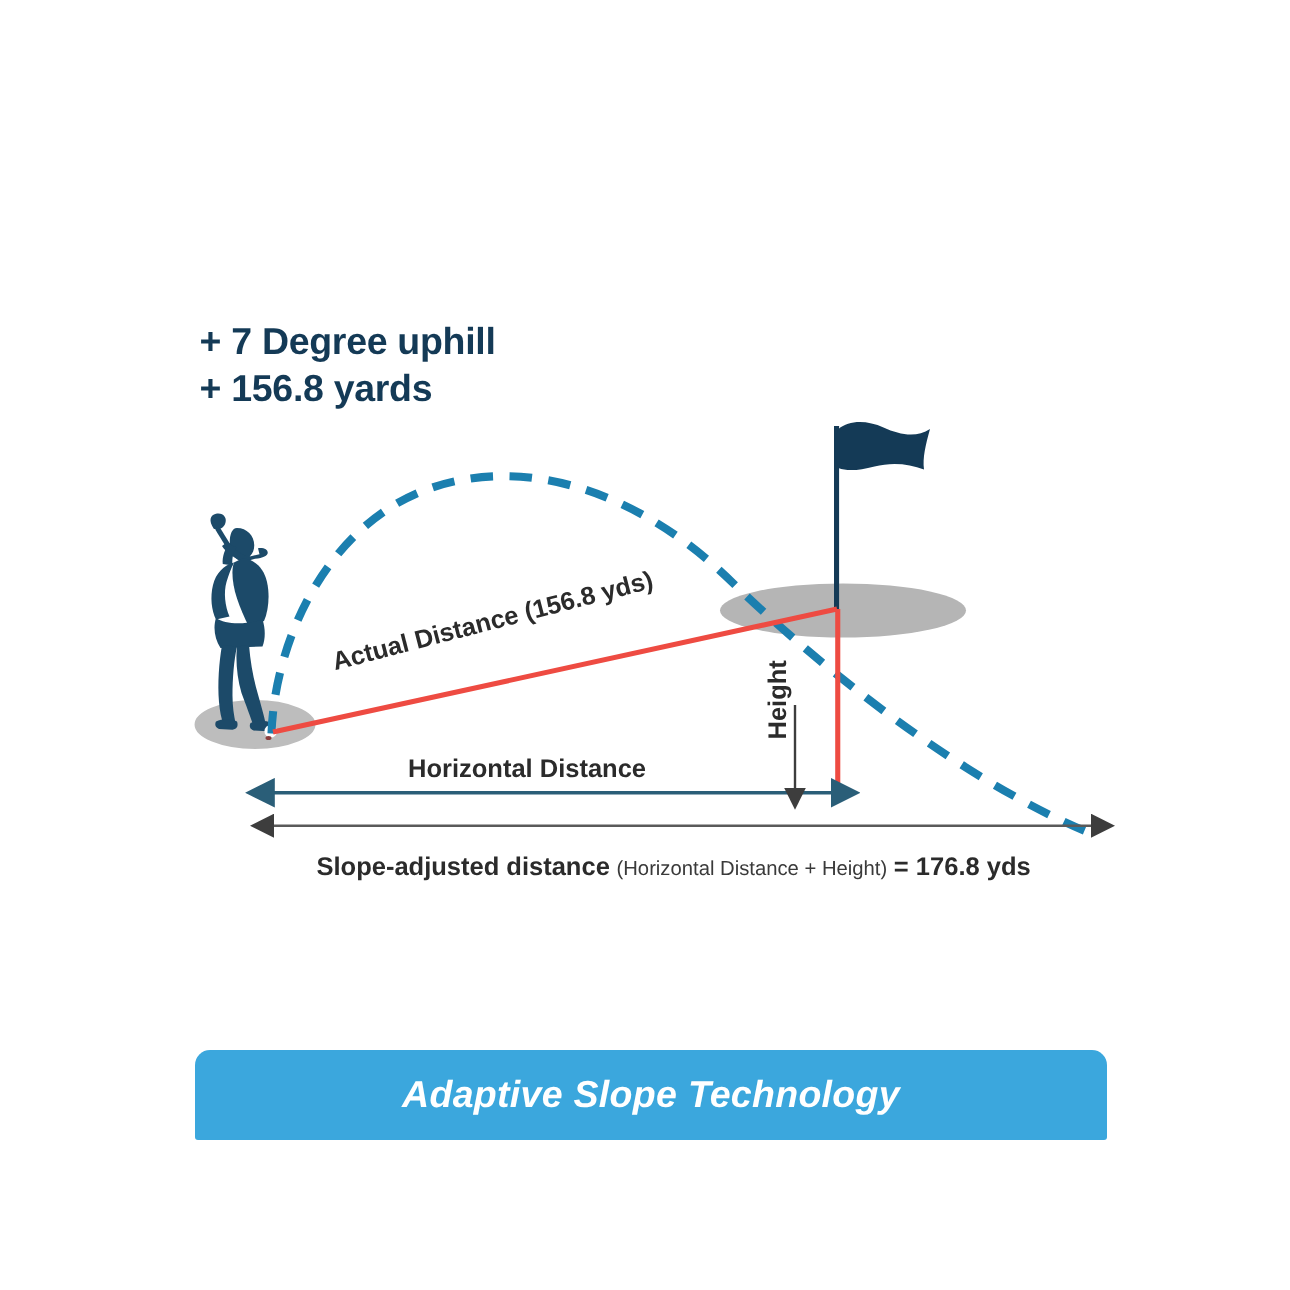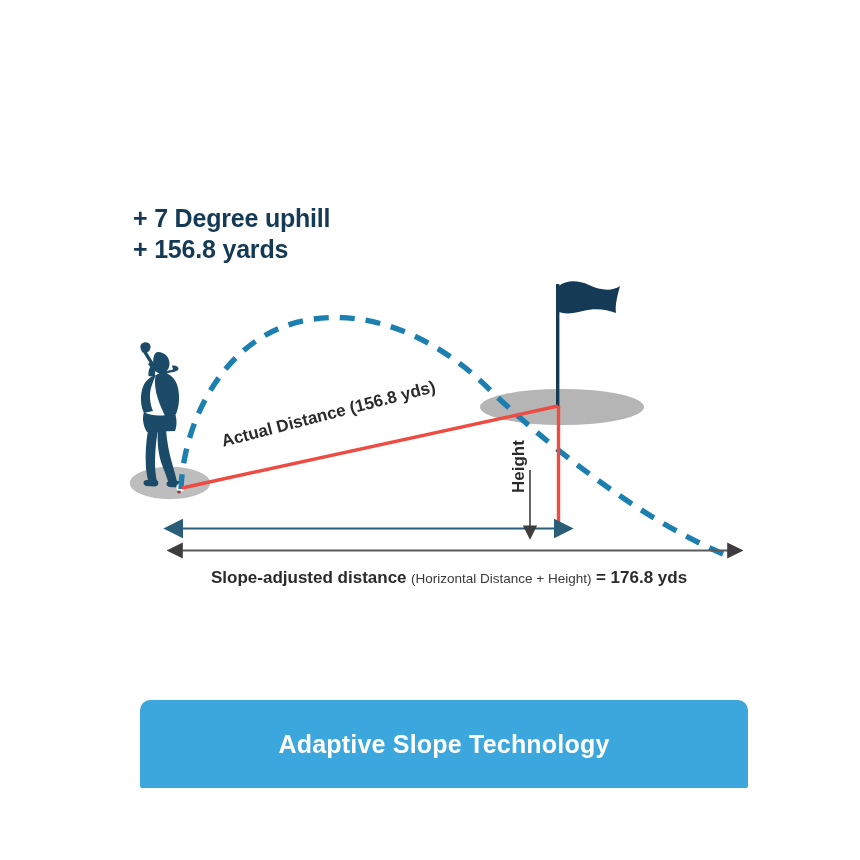--- a/index.html
+++ b/index.html
@@ -17,21 +17,21 @@
     width: 860px;
     height: 860px;
     background: #ffffff;
     overflow: hidden;
   }
 
   
   .headings {
     position: absolute;
     left: 133px;
-    top: 203px;
+    top: 213px;
     width: 600px;
   }
   .head-line {
     color: #143A56;
     font-weight: bold;
     font-size: 25px;
     line-height: 31px;
     letter-spacing: -0.2px;
     white-space: nowrap;
   }
@@ -99,29 +99,30 @@
     color: #3a3a3a;
   }
   #caption .result {
     font-weight: bold;
     font-size: 17px;
   }
 
   
   #banner {
     position: absolute;
-    left: 140px;
+    left: 130px;
     top: 700px;
     width: 608px;
-    height: 88px;
+    height: 60px;
     background: #3BA7DD;
     border-radius: 10px 10px 2px 2px;
     display: flex;
     align-items: center;
     justify-content: center;
+    font-style: italic;
   }
   #banner-label {
     color: #ffffff;
     font-weight: bold;
     font-size: 25px;
     letter-spacing: 0.2px;
   }
 </style>
 </head>
 <body>
@@ -210,20 +211,21 @@
 
     <line x1="181" y1="528.5" x2="556" y2="528.5" stroke="#2A5E78" stroke-width="2.2" marker-start="url(#arrowNavyStart)" marker-end="url(#arrowNavyEnd)"></line>
 
     <line x1="530" y1="470" x2="530" y2="527" stroke="#3d3d3d" stroke-width="1.6" marker-end="url(#arrowGreyEnd)"></line>
 
     <line x1="181" y1="550.5" x2="729" y2="550.5" stroke="#5a5a5a" stroke-width="1.8" marker-start="url(#arrowGreyStart)" marker-end="url(#arrowGreyEnd)"></line>
   </svg>
 
   <div class="diagram-label" id="label-actual">Actual Distance (156.8 yds)</div>
   <div class="diagram-label" id="label-height">Height</div>
+  <div class="diagram-label" id="label-horizontal">Horizontal Distance</div>
 
   <div id="caption">
     <span class="strong">Slope-adjusted distance</span>
     <span class="paren">(Horizontal Distance + Height)</span>
     <span class="result">= 176.8 yds</span>
   </div>
 
   <div id="banner">
     <span id="banner-label">Adaptive Slope Technology</span>
   </div>

